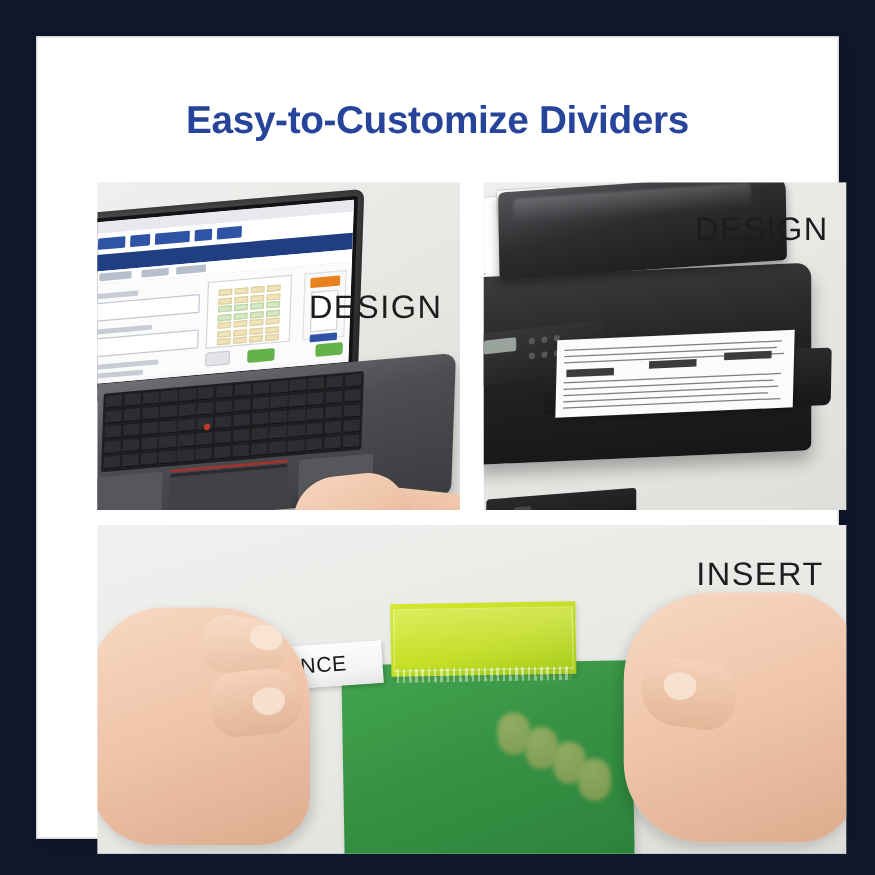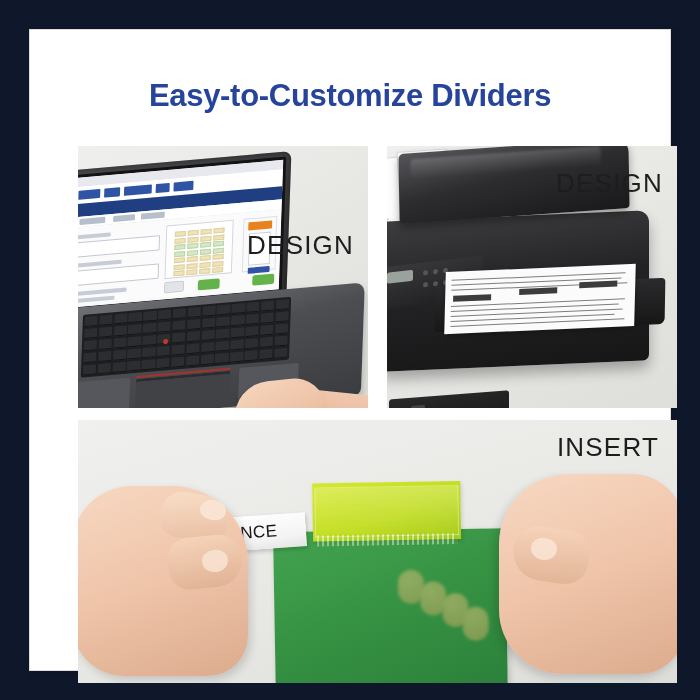--- a/index.html
+++ b/index.html
@@ -64,21 +64,21 @@
     color: #1d1d1d;
     font-size: 26px;
     font-weight: 400;
     letter-spacing: 1.2px;
     font-family: "Liberation Sans", sans-serif;
     z-index: 40;
     white-space: nowrap;
   }
   .panel-design .panel-label { right: 14px; top: 38px; margin-top: 46px; }
   .panel-print  .panel-label { right: 14px; top: 22px; }
-  .panel-insert .panel-label { right: 18px; top: 12px; }
+  .panel-insert .panel-label { right: 18px; top: 24px; }
 
   
   .laptop {
     position: absolute;
     left: -14px; top: 18px;
     width: 330px; height: 262px;
     transform: rotate(-7deg);
     transform-origin: 30% 60%;
   }
   .lid {

